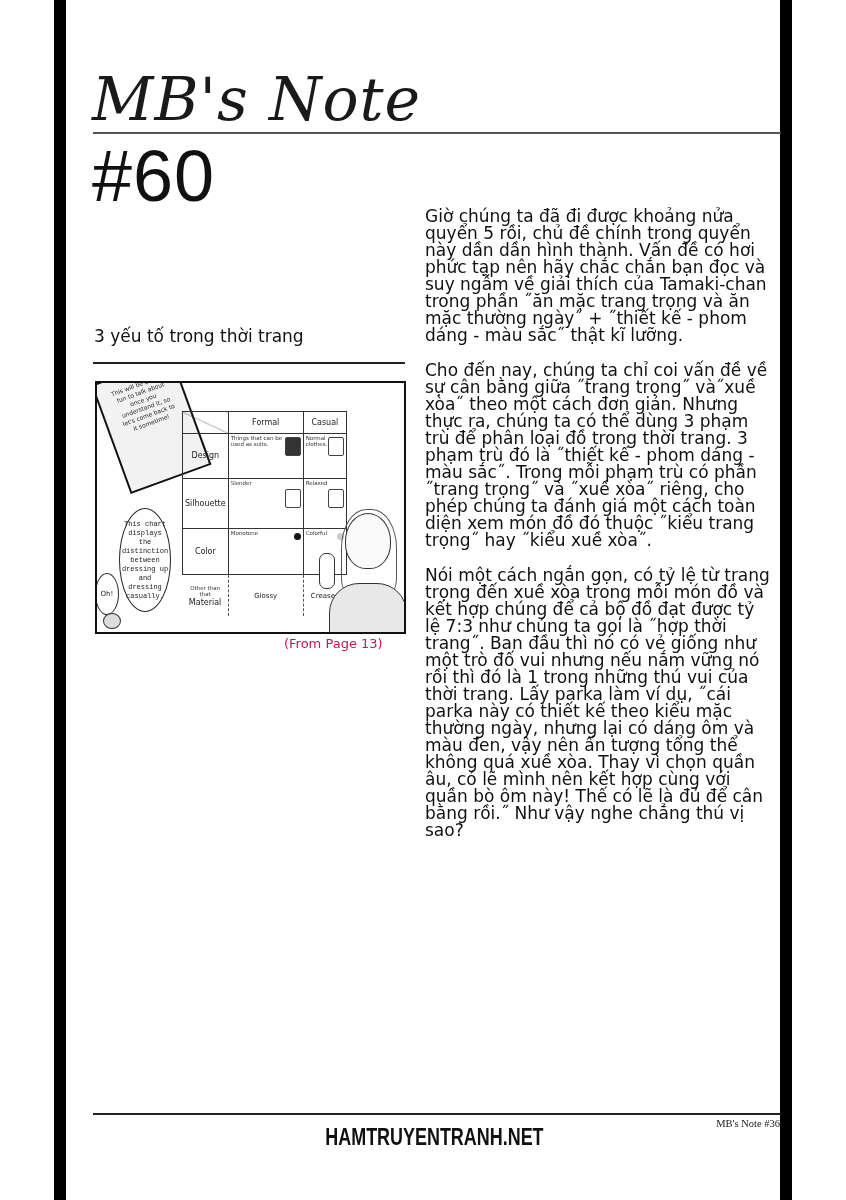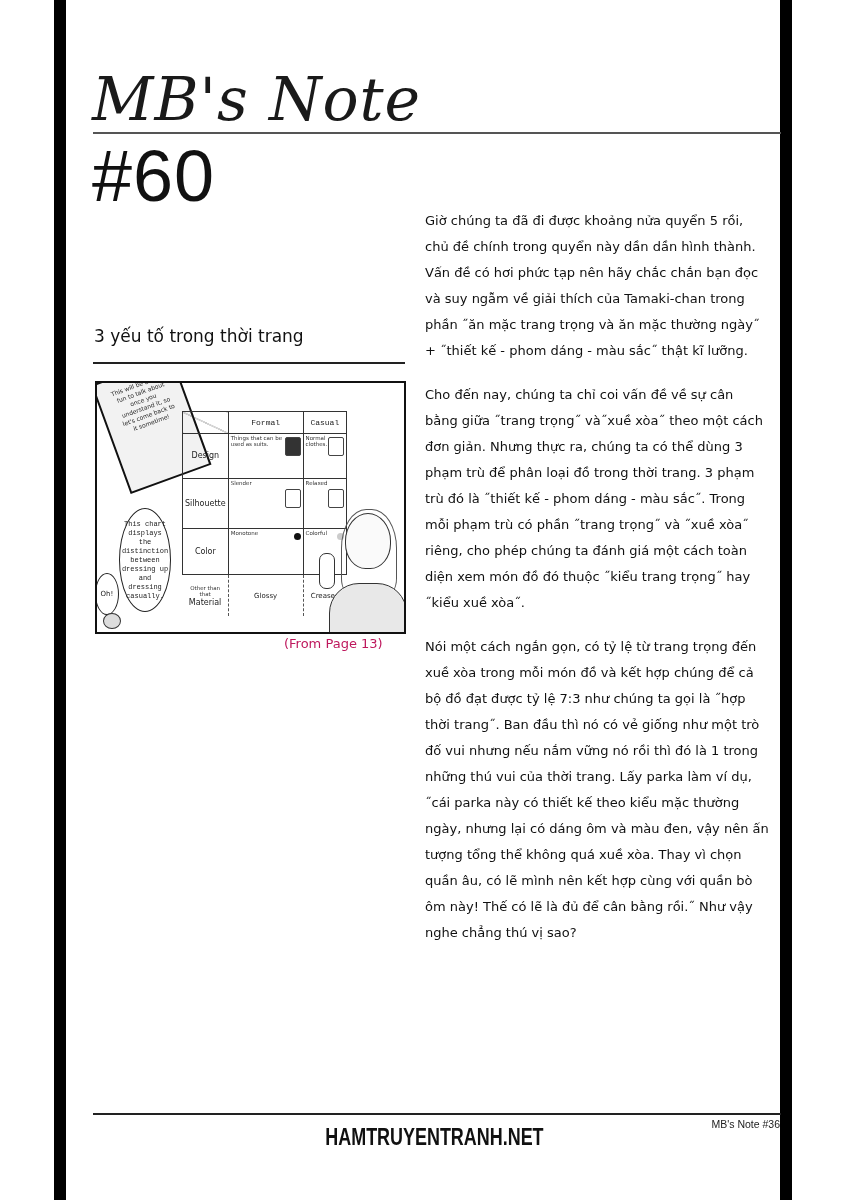--- a/index.html
+++ b/index.html
@@ -18,21 +18,21 @@
   .section-heading { position:absolute; left:94px; top:320px; font-family:"DejaVu Sans", sans-serif;
       font-size:17px; line-height:32px; color:#111; }
   .section-rule { position:absolute; left:93px; top:362px; width:312px; height:2px; background:#222; }
 
   .panel { position:absolute; left:95px; top:381px; width:307px; height:249px; border:2px solid #111; background:#fff; overflow:hidden; }
   .card { position:absolute; left:-6px; top:2px; width:82px; height:112px; border:2px solid #111; background:#f2f2f2;
       transform:rotate(-20deg); transform-origin:top left; }
   .card-text { position:absolute; left:12px; top:10px; width:60px; font-size:6px; line-height:8px; text-align:center; color:#222; }
   .grid { position:absolute; left:85px; top:28px; width:165px; height:205px; border-collapse:collapse; font-size:7px; color:#222; }
   .grid td, .grid th { border:1px solid #333; padding:1px 2px; vertical-align:top; font-weight:normal; }
-  .grid th { text-align:center; vertical-align:middle; font-size:8px; height:18px;font-family:Liberation Mono, monospace; }
+  .grid th { text-align:center; vertical-align:middle; font-size:8px; height:18px; }
   .grid .rowlabel { text-align:center; vertical-align:middle; font-size:8px; width:38px;margin-top:36px; }
   .grid .corner { background:linear-gradient(to top right, transparent 49%, #333 50%, transparent 51%); }
   .grid .dashed td { border-left:1px dashed #555; border-right:1px dashed #555; border-bottom:none; }
   .cellnote { font-size:5.5px; line-height:6.5px; color:#333; display:block; }
   .shirt { display:inline-block; float:right; width:14px; height:17px; border:1px solid #444; border-radius:2px; margin-top:2px; }
   .shirt.dark { background:#333; }
   .dot { display:inline-block; width:7px; height:7px; border-radius:50%; background:#111; float:right; margin-top:3px; }
   .dot.light { background:#ccc; }
   .bubble { position:absolute; border:1px solid #222; border-radius:50%; background:#fff; text-align:center; color:#222; display:flex; align-items:center; justify-content:center; }
   .bubble-right { left:250px; top:10px; width:48px; height:90px; font-size:7px; line-height:9px; }
@@ -41,27 +41,27 @@
   .woman { position:absolute; left:228px; top:130px; width:80px; height:118px; }
   .woman .head { position:absolute; left:20px; top:0; width:44px; height:54px; border:1px solid #333; border-radius:50% 50% 45% 45%; background:#fafafa; }
   .woman .hair { position:absolute; left:16px; top:-4px; width:54px; height:86px; border:1px solid #555; border-radius:45% 45% 20% 20%; border-bottom:none; }
   .woman .body { position:absolute; left:4px; top:70px; width:76px; height:50px; border:1px solid #333; border-radius:30px 30px 0 0; background:#e8e8e8; }
   .woman .hand { position:absolute; left:-6px; top:40px; width:14px; height:34px; border:1px solid #333; border-radius:7px; background:#fff; }
   .kid { position:absolute; left:6px; top:230px; width:16px; height:14px; border:1px solid #333; border-radius:50%; background:#ddd; }
 
   .caption { position:absolute; left:284px; top:634px; width:106px; text-align:left; font-size:13px; line-height:20px; color:#be185d; }
 
   .body-text { position:absolute; left:425px; top:208px; width:345px; font-family:"DejaVu Sans", sans-serif;
-      font-size:13px; line-height:26px; color:#111; }
+      font-size:17px; line-height:17px; color:#111; }
   .body-text p { margin:0 0 18px 0; }
 
   .footer-rule { position:absolute; left:93px; top:1113px; width:688px; height:2px; background:#222; }
   .footer-site { position:absolute; left:300px; top:1124px; width:230px; text-align:center; font-family:"Liberation Sans", sans-serif;
       font-size:23px; font-weight:bold; letter-spacing:0px; color:#111; transform:scaleX(0.78); transform-origin:center; }
-  .footer-label { position:absolute; left:670px; top:1118px; width:110px; text-align:right; font-family:Liberation Sans, sans-serif; font-size:10.5px; color:#222; }
+  .footer-label { position:absolute; left:670px; top:1118px; width:110px; text-align:right; font-family:Liberation Serif, serif; font-size:10.5px; color:#222; }
 </style>
 </head>
 <body>
 
 <div class="bar bar-left"></div>
 <div class="bar bar-right"></div>
 
 <div class="title-script">MB's Note</div>
 <div class="title-rule"></div>
 <div class="note-number">#60</div>

